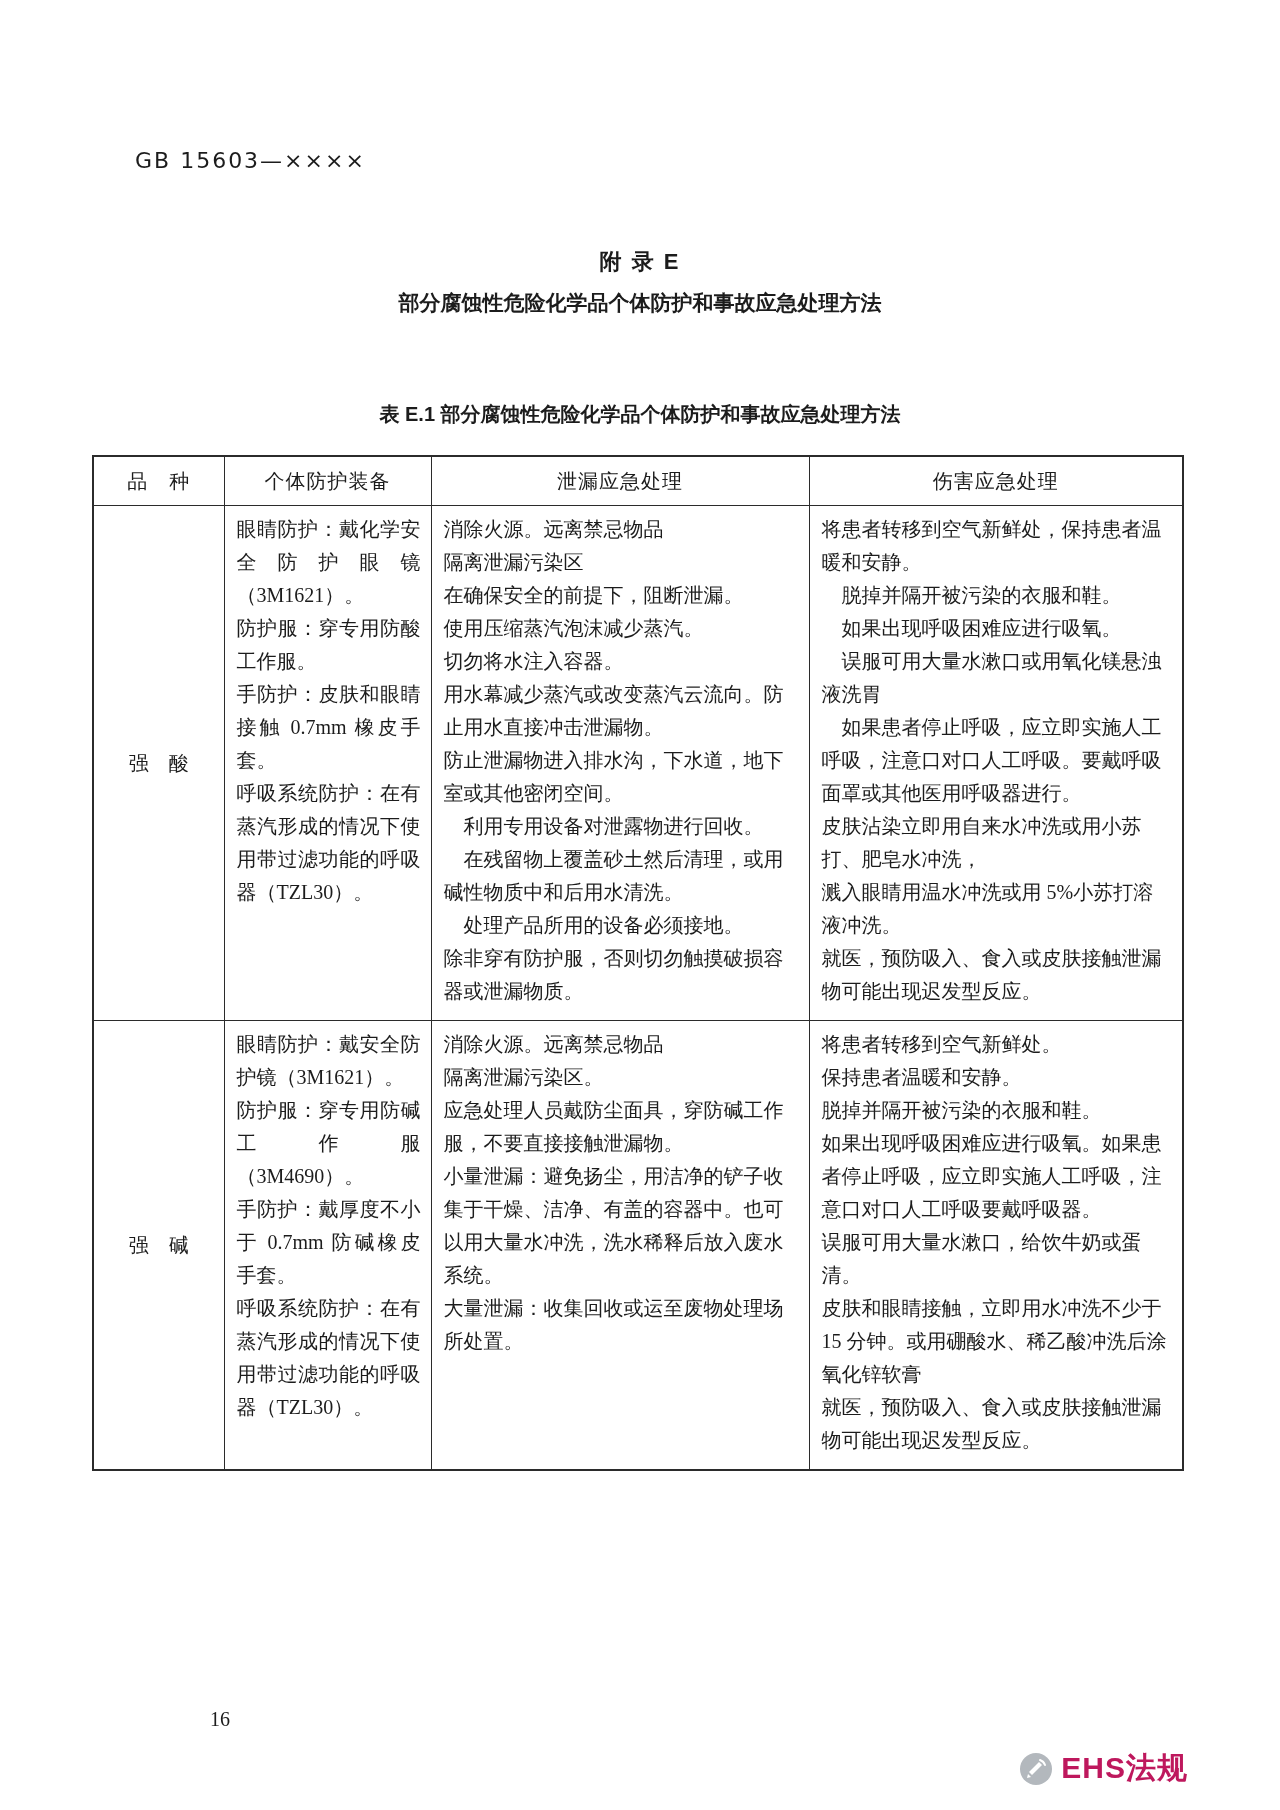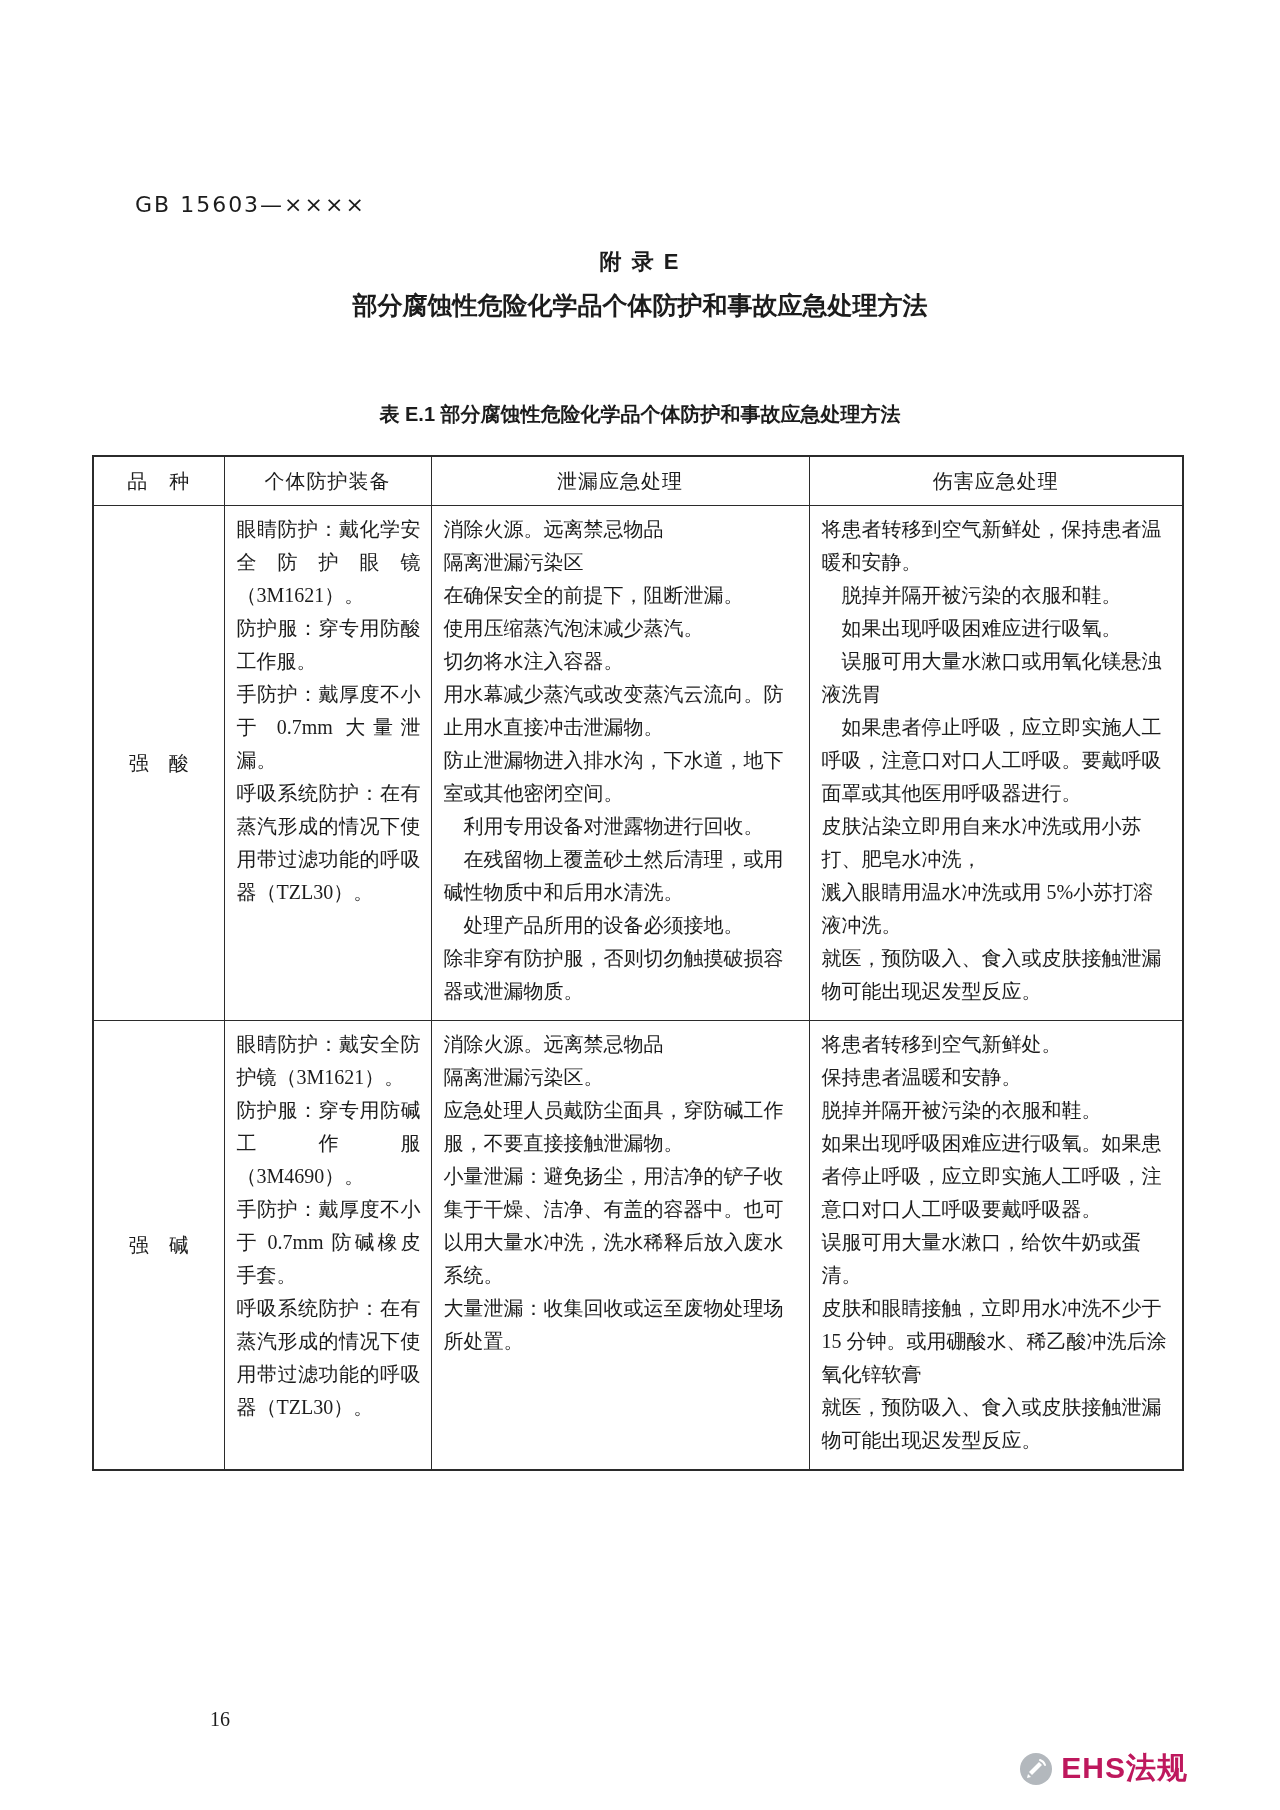--- a/index.html
+++ b/index.html
@@ -12,34 +12,33 @@
     color:#1c1c1c;
     font-family:"Liberation Serif","DejaVu Serif",serif;
     overflow:hidden;
   }
   .doc-code {
     position:absolute;
     top:148px; left:135px;
     font-size:22px;
     letter-spacing:2px;
     font-family:"DejaVu Sans","Liberation Sans",sans-serif;
-    margin-top:44px;
   }
   .h-center {
     position:absolute;
     left:0; width:100%;
     text-align:center;
   }
   .sans-bold {
     font-family:"Liberation Sans","DejaVu Sans",sans-serif;
     font-weight:bold;
   }
   .h-appendix   { top:204px; font-size:22px; letter-spacing:2px;margin-top:43px; }
   .h-type       { top:248px; font-size:20px; }
-  .h-title      { top:289px; font-size:25px; }
+  .h-title      { top:289px; font-size:21px; }
   .h-intro {
     position:absolute;
     top:332px; left:157px;
     font-size:21px;
   }
   .h-caption    { top:401px; font-size:20px; }
 
   .table-wrap {
     position:absolute;
     top:455px; left:92px;
@@ -118,21 +117,21 @@
           <th>泄漏应急处理</th>
           <th>伤害应急处理</th>
         </tr>
       </thead>
       <tbody>
         <tr>
           <td class="cat">强　酸</td>
           <td class="cell justify">
               <p>眼睛防护：戴化学安全防护眼镜（3M1621）。</p>
               <p>防护服：穿专用防酸工作服。</p>
-              <p>手防护：戴厚度不小于 0.7mm 大量泄漏。</p>
+              <p>手防护：皮肤和眼睛接触 0.7mm 橡皮手套。</p>
               <p>呼吸系统防护：在有蒸汽形成的情况下使用带过滤功能的呼吸器（TZL30）。</p>
             </td>
           <td class="cell">
               <p>消除火源。远离禁忌物品</p>
               <p>隔离泄漏污染区</p>
               <p>在确保安全的前提下，阻断泄漏。</p>
               <p>使用压缩蒸汽泡沫减少蒸汽。</p>
               <p>切勿将水注入容器。</p>
               <p>用水幕减少蒸汽或改变蒸汽云流向。防止用水直接冲击泄漏物。</p>
               <p>防止泄漏物进入排水沟，下水道，地下室或其他密闭空间。</p>

